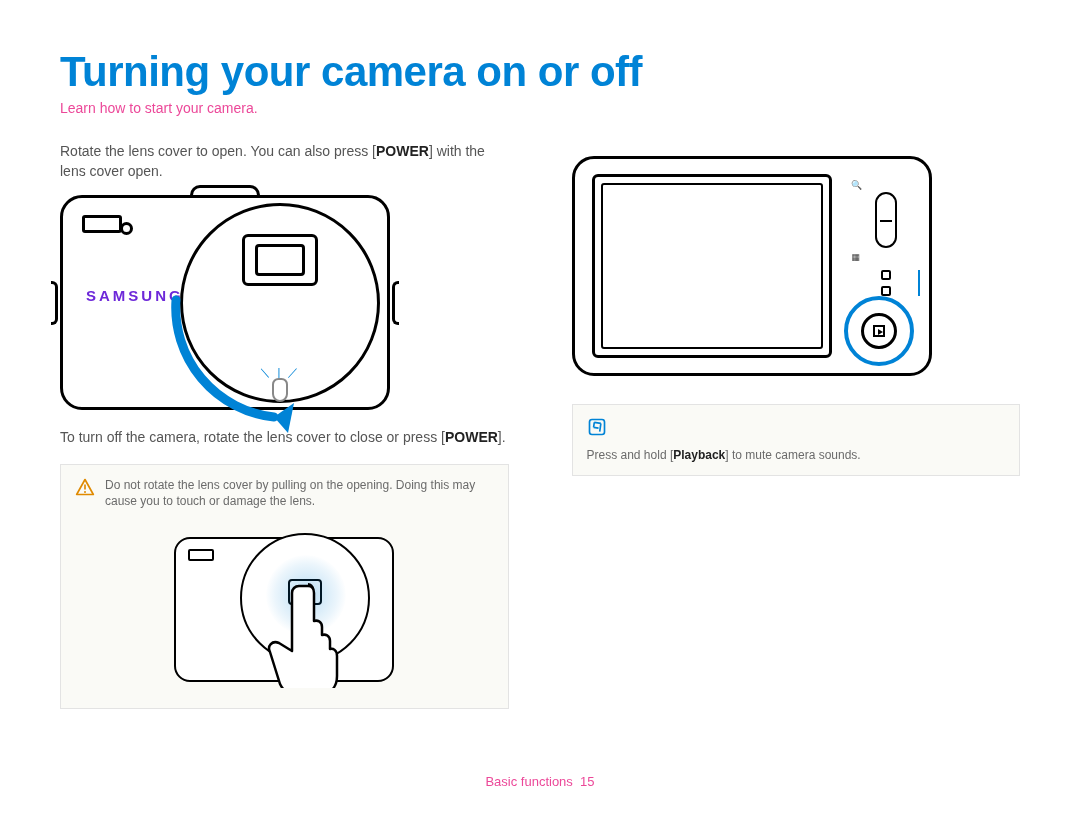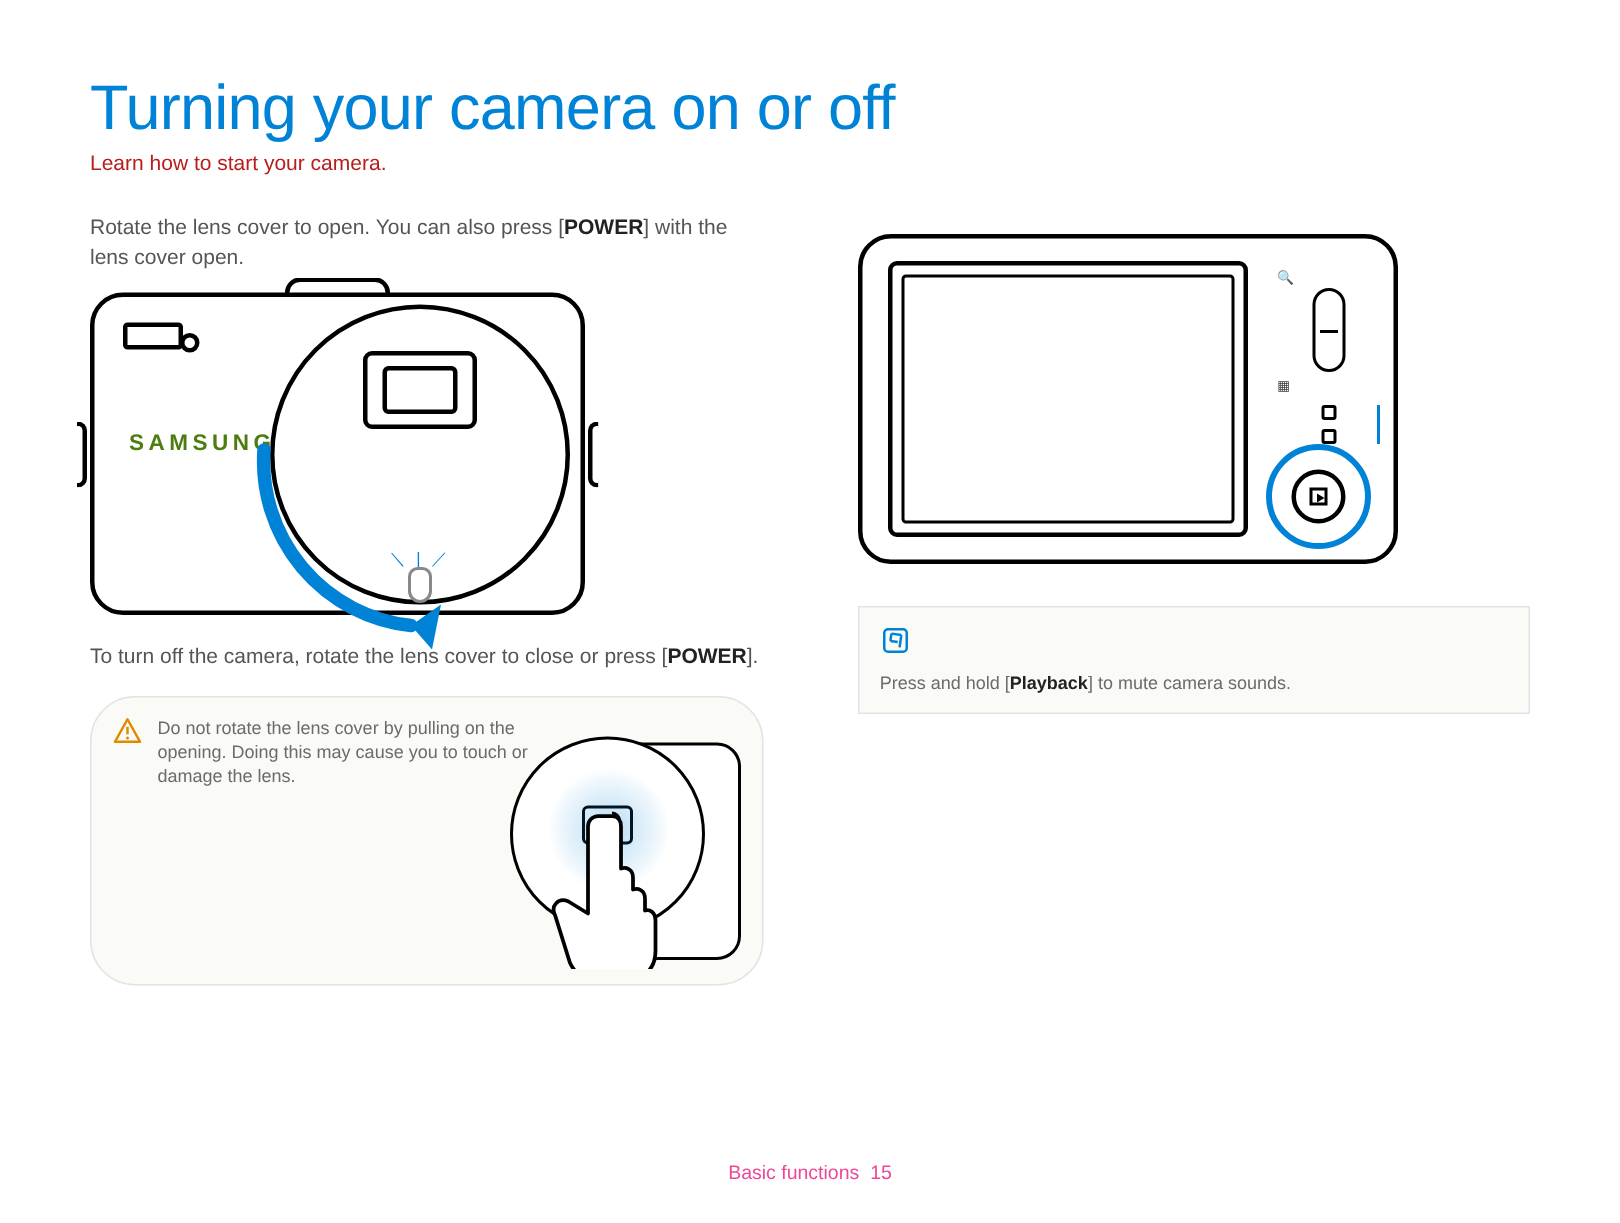--- a/index.html
+++ b/index.html
@@ -1,19 +1,19 @@
 <!DOCTYPE html>
 <html><head>
 <meta charset="utf-8">
 <style>
   * { box-sizing: border-box; margin: 0; padding: 0; }
   html, body { width: 1080px; height: 815px; background: #fff; font-family: Arial, Helvetica, sans-serif; color: #3b3b3b; }
   .page { padding: 48px 60px 0 60px; position: relative; height: 100%; }
-  h1 { font-family: "Arial Narrow", Arial, sans-serif; font-stretch: condensed; font-weight: 400; color: #0083d6; font-size: 42px; letter-spacing: -0.5px; margin-bottom: 4px; }
-  .subtitle { font-size: 14px; color: #b91c1c; margin-bottom: 26px; }
+  h1 { font-family: "Arial Narrow", Arial, sans-serif; font-stretch: condensed; font-weight: 700; color: #0083d6; font-size: 42px; letter-spacing: -0.5px; margin-bottom: 4px; }
+  .subtitle { font-size: 14px; color: #ec4899; margin-bottom: 26px; }
   .columns { display: flex; gap: 63px; }
   .col { flex: 1 1 0; min-width: 0; }
   p { font-size: 14px; line-height: 1.4; color: #555; }
   .bold { font-weight: 700; color: #222; }
   .pill {
     display: inline-block;
     background: #7a7e82;
     color: #fff;
     font-weight: 700;
     font-size: 14px;
@@ -43,21 +43,21 @@
     color: #ec4899;
   }
   .illus { margin: 14px 0 18px 0; }
   
   .camera-front { width: 330px; height: 215px; position: relative; }
   .camera-body { position:absolute; inset:0; border:3px solid #000; border-radius:22px; background:#fff; }
   .camera-top-bump { position:absolute; top:-10px; left:50%; transform:translateX(-50%); width:70px; height:14px; border:3px solid #000; border-bottom:none; border-radius:10px 10px 0 0; background:#fff;}
   .lens-ring { position:absolute; left:120px; top:8px; width:200px; height:200px; border:3px solid #000; border-radius:50%; background:#fff; }
   .lens-inner { position:absolute; left:50%; top:28px; transform:translateX(-50%); width:76px; height:52px; border:3px solid #000; border-radius:6px; background:#fff;}
   .lens-inner::after{content:"";position:absolute;left:50%;top:50%;transform:translate(-50%,-50%);width:44px;height:26px;border:3px solid #000;border-radius:4px;}
-  .brand { position:absolute; left:26px; top:92px; font-size:15px; font-weight:700; letter-spacing:3px; color:#4d7c0f; }
+  .brand { position:absolute; left:26px; top:92px; font-size:15px; font-weight:700; letter-spacing:3px; color:#6d28d9; }
   .flash { position:absolute; left:22px; top:20px; width:40px; height:18px; border:3px solid #000; border-radius:3px;}
   .flash::after{content:"";position:absolute;right:-14px;top:4px;width:7px;height:7px;border:3px solid #000;border-radius:50%;}
   .strap-l{position:absolute;left:-9px;top:50%;transform:translateY(-50%);width:7px;height:44px;border:3px solid #000;border-left:none;border-radius:0 6px 6px 0;}
   .strap-r{position:absolute;right:-9px;top:50%;transform:translateY(-50%);width:7px;height:44px;border:3px solid #000;border-right:none;border-radius:6px 0 0 6px;}
   .flick{position:absolute;left:50%;bottom:20px;transform:translateX(-50%);color:#0083d6;font-size:11px;letter-spacing:2px;}
   .thumb{position:absolute;left:50%;bottom:-2px;transform:translateX(-50%);width:16px;height:24px;border:2px solid #888;border-radius:8px 8px 10px 10px;background:#fff;}
   .arrow-svg{position:absolute;left:96px;top:90px;}
   
   .camera-back { width: 360px; height: 220px; position: relative; margin-top:4px;}
   .back-body{position:absolute;inset:0;border:3px solid #000;border-radius:22px;background:#fff;}
@@ -116,21 +116,21 @@
             <path d="M 20 15 A 110 110 0 0 0 118 132" fill="none" stroke="#0083d6" stroke-width="9" stroke-linecap="round"></path>
             <polygon points="118,132 138,118 132,148" fill="#0083d6"></polygon>
           </svg>
         </div>
       </div>
 
       <p>
         <span>To turn off the camera, rotate the lens cover to close or press [</span><span class="bold">POWER</span><span>].</span>
       </p>
 
-      <div class="note-box" style="margin-top:16px; padding-bottom:16px; flex-direction:row;border-radius:30px;">
+      <div class="note-box" style="margin-top:16px; padding-bottom:26px; flex-direction:column;">
         <div style="display:flex;gap:10px;align-items:flex-start;">
           <span class="icon warn-icon">
             <svg width="20" height="20" viewBox="0 0 24 24">
                 <path d="M12 3 L22 21 L2 21 Z" fill="none" stroke="#e08a00" stroke-width="2" stroke-linejoin="round"></path>
                 <line x1="12" y1="9" x2="12" y2="15" stroke="#e08a00" stroke-width="2"></line>
                 <circle cx="12" cy="18" r="1.2" fill="#e08a00"></circle>
               </svg>
           </span>
           <span class="text">Do not rotate the lens cover by pulling on the opening. Doing this may cause you to touch or damage the lens.</span>
         </div>

